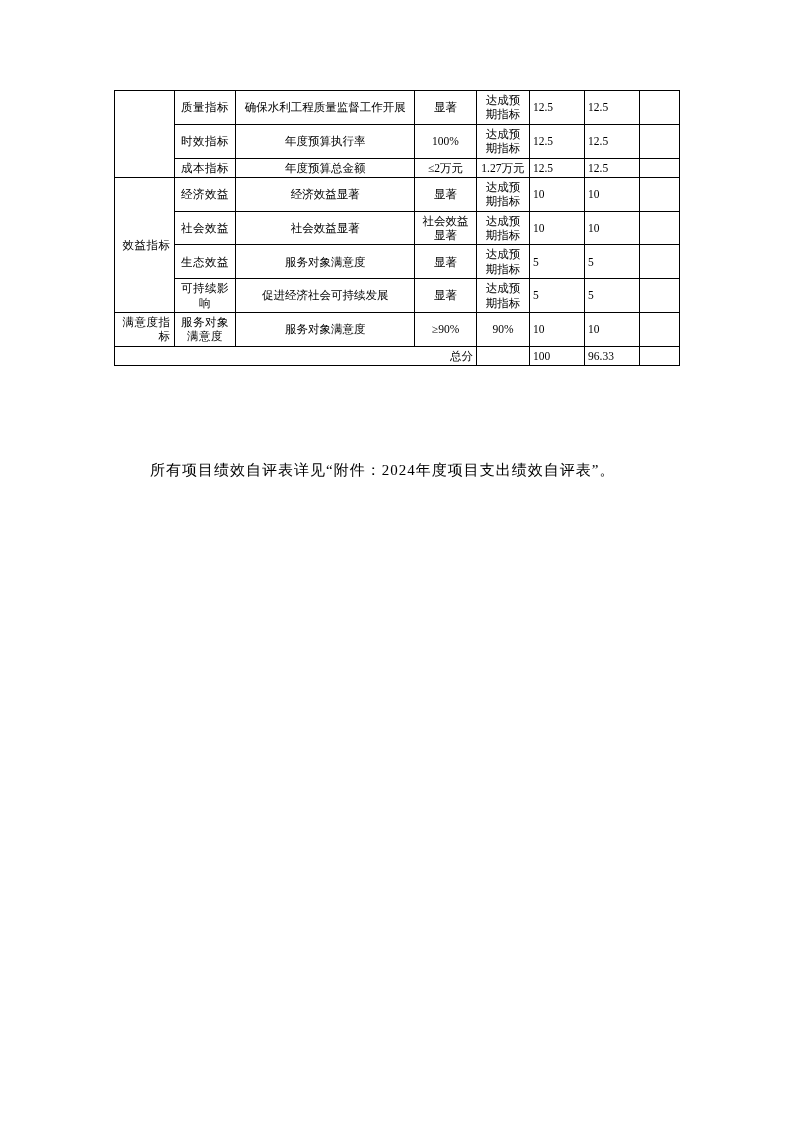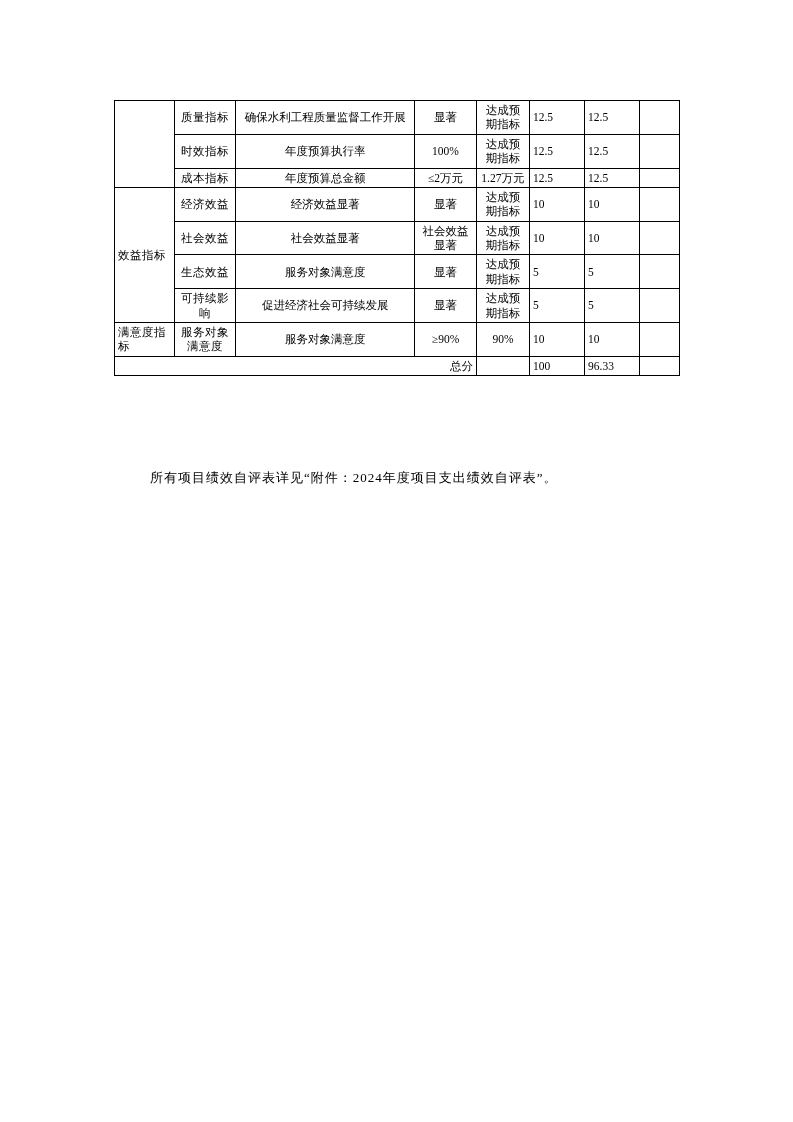--- a/index.html
+++ b/index.html
@@ -18,21 +18,21 @@
   .page {
     position: absolute;
     left: 0;
     top: 0;
     width: 793px;
     height: 1122px;
   }
   .table-wrap {
     position: absolute;
     left: 114px;
-    top: 100px;
+    top: 90px;
     width: 566px;
   }
   table.perf {
     border-collapse: collapse;
     width: 566px;
     table-layout: fixed;
   }
   table.perf td {
     border: 1px solid #000000;
     padding: 2px 3px;
@@ -45,21 +45,21 @@
   col.c0 { width: 54px; }
   col.c2 { width: 56px; }
   col.c3 { width: 162px; }
   col.c4 { width: 56px; }
   col.c5 { width: 48px; }
   col.c6 { width: 50px; }
   col.c7 { width: 50px; }
   col.c8 { width: 36px; }
 
   td.cat {
-    text-align: left;
+    text-align: right;
     letter-spacing: 0.5px;
   }
   td.subcat {
     text-align: center;
     letter-spacing: 0.5px;
   }
   td.desc {
     text-align: center;
     padding-left: 5px;
   }
@@ -71,23 +71,23 @@
     font-family: "Liberation Serif", serif;
   }
   td.total-label {
     text-align: right;
   }
   td.blank { }
 
   .para {
     position: absolute;
     left: 114px;
-    top: 465px;
+    top: 455px;
     width: 570px;
-    font-size: 13px;
+    font-size: 15px;
     line-height: 2.0;
     letter-spacing: 1px;
     font-family: "Liberation Serif", serif;
     text-align: justify;
   }
   .para .indent {
     display: inline-block;
     width: 36px;
   }
 </style>

